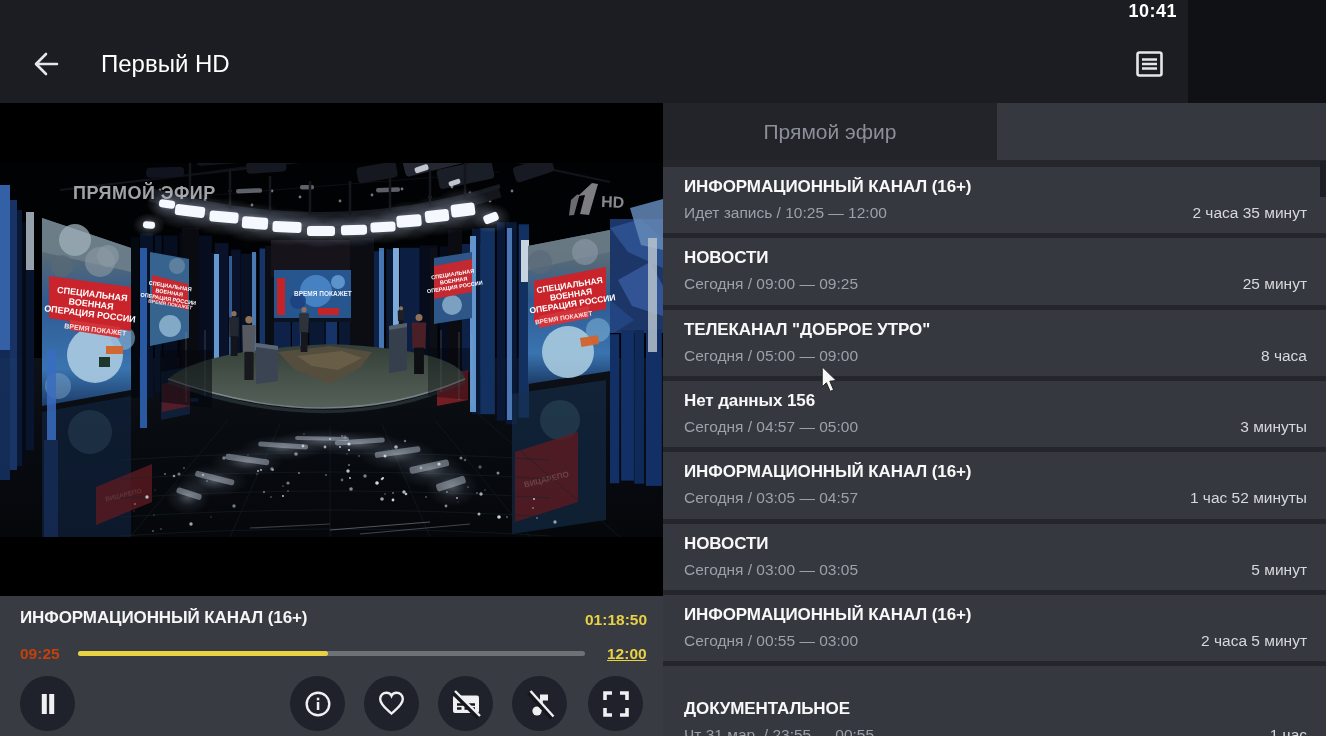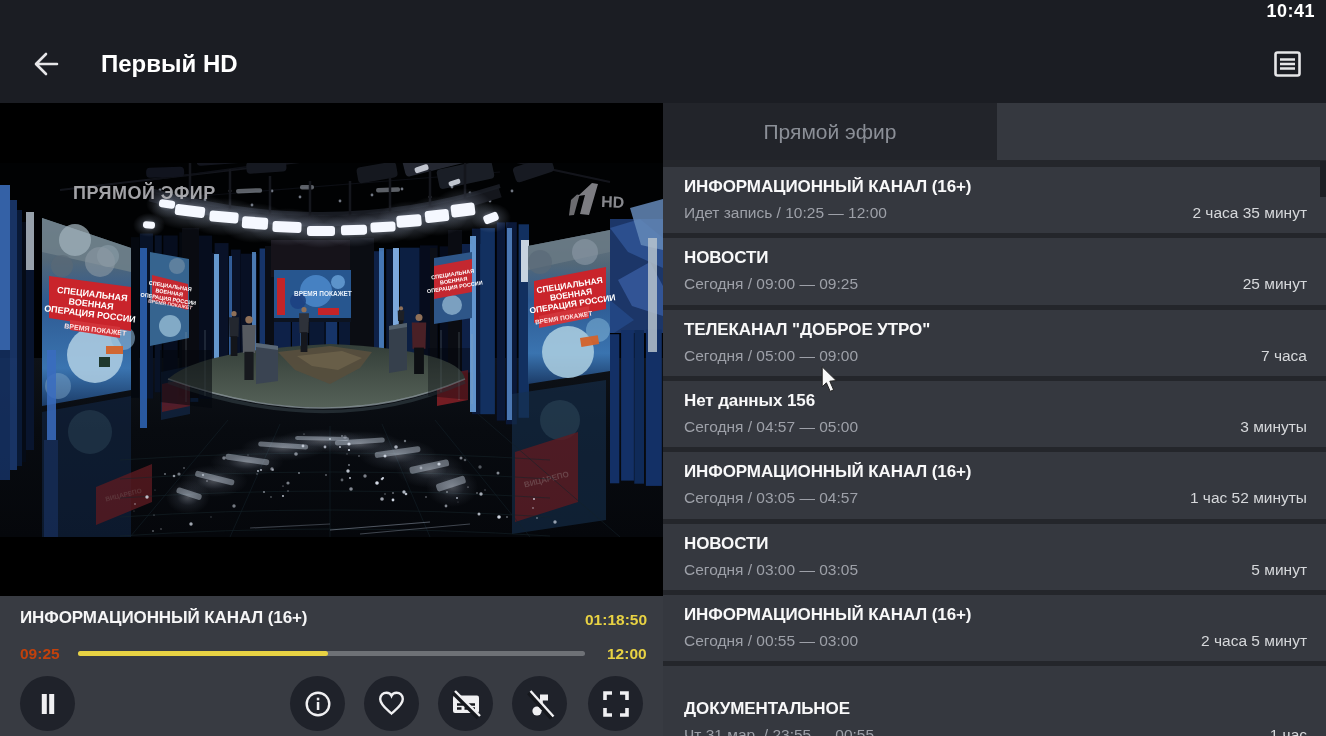--- a/index.html
+++ b/index.html
@@ -1,23 +1,23 @@
 <!DOCTYPE html>
 <html><head>
 <meta charset="utf-8">
 <style>
   * { margin:0; padding:0; box-sizing:border-box; }
   html,body { width:1326px; height:736px; overflow:hidden; background:#101114; }
   body { font-family:"Liberation Sans", sans-serif; position:relative; }
 
   
-  #header { position:absolute; left:0; top:0; width:1326px; height:103px; background:#1b1d23; }
+  #header { position:absolute; left:0; top:0; width:1188px; height:103px; background:#1b1d23; }
   #clock { position:absolute; right:11px; top:1px; color:#ffffff; font-size:18px; font-weight:bold; letter-spacing:0.5px; }
   #back { position:absolute; left:32px; top:50px; width:28px; height:28px; }
-  #title { position:absolute; left:101px; top:50px; color:#ffffff; font-size:24px; font-weight:bold; }
+  #title { position:absolute; left:101px; top:50px; color:#ffffff; font-size:24px; font-weight:normal; }
   #listicon { position:absolute; right:25px; top:51px; width:27px; height:26px; }
 
   
   #rpanel { position:absolute; left:663px; top:103px; width:663px; height:633px; background:#35383f; }
   #tabs { position:absolute; left:0; top:0; width:663px; height:57px; }
   .tab { position:absolute; top:0; height:57px; display:flex; align-items:center; justify-content:center; font-size:21px; }
   #tab1 { left:0; width:334px; color:#8b8f97; background:#22242a; }
   #tab2 { left:334px; width:329px; color:#f2d22e; background:#2e3138; }
   #topsep { position:absolute; left:0; top:57px; width:663px; height:7px; background:#24262b; }
   .row { position:absolute; left:0; width:663px; height:67px; background:#35383f; }
@@ -28,21 +28,21 @@
   #scrollthumb { position:absolute; right:0; top:58px; width:6px; height:36px; background:#1d1f24; }
 
   
   #video { position:absolute; left:0; top:103px; width:663px; height:493px; background:#000; overflow:hidden; }
 
   
   #pbar { position:absolute; left:0; top:596px; width:663px; height:140px; background:#383b42; }
   #ptitle { position:absolute; left:20px; top:608px; color:#f5f5f6; font-size:17px; font-weight:bold; letter-spacing:-0.1px; }
   #ptime { position:absolute; left:585px; top:611px; color:#e8d243; font-size:15.5px; font-weight:bold;text-align:right; }
   #t1 { position:absolute; left:20px; top:645px; color:#c2410c; font-size:15.5px; font-weight:bold; }
-  #t2 { position:absolute; left:607px; top:645px; color:#e8d243; font-size:15.5px; font-weight:bold; }
+  #t2 { position:absolute; left:607px; top:645px; color:#e8d243; font-size:15.5px; font-weight:bold;text-decoration:underline; }
   #track { position:absolute; left:78px; top:651px; width:507px; height:5px; background:#6e7176; border-radius:3px; }
   #trackfill { position:absolute; left:0; top:0; width:250px; height:5px; background:#e8d243; border-radius:3px; }
   .cbtn { position:absolute; top:676px; width:55px; height:55px; border-radius:50%; background:#1f222a; display:flex; align-items:center; justify-content:center; }
 </style>
 </head>
 <body>
 
 <div id="video">
 <svg id="studio" width="663" height="493" viewBox="0 0 663 493">
 <defs>
@@ -488,21 +488,21 @@
       <div class="sep" style="top:130.3px"></div>
       <div class="row" style="top:135.3px">
     <div class="t">НОВОСТИ</div>
     <div class="sub">Сегодня / 09:00 — 09:25</div>
     <div class="dur">25 минут</div>
   </div>
       <div class="sep" style="top:201.6px"></div>
       <div class="row" style="top:206.6px">
     <div class="t">ТЕЛЕКАНАЛ "ДОБРОЕ УТРО"</div>
     <div class="sub">Сегодня / 05:00 — 09:00</div>
-    <div class="dur">7 часа</div>
+    <div class="dur">8 часа</div>
   </div>
       <div class="sep" style="top:272.9px"></div>
       <div class="row" style="top:277.9px">
     <div class="t">Нет данных 156</div>
     <div class="sub">Сегодня / 04:57 — 05:00</div>
     <div class="dur">3 минуты</div>
   </div>
       <div class="sep" style="top:344.2px"></div>
       <div class="row" style="top:349.2px">
     <div class="t">ИНФОРМАЦИОННЫЙ КАНАЛ (16+)</div>

